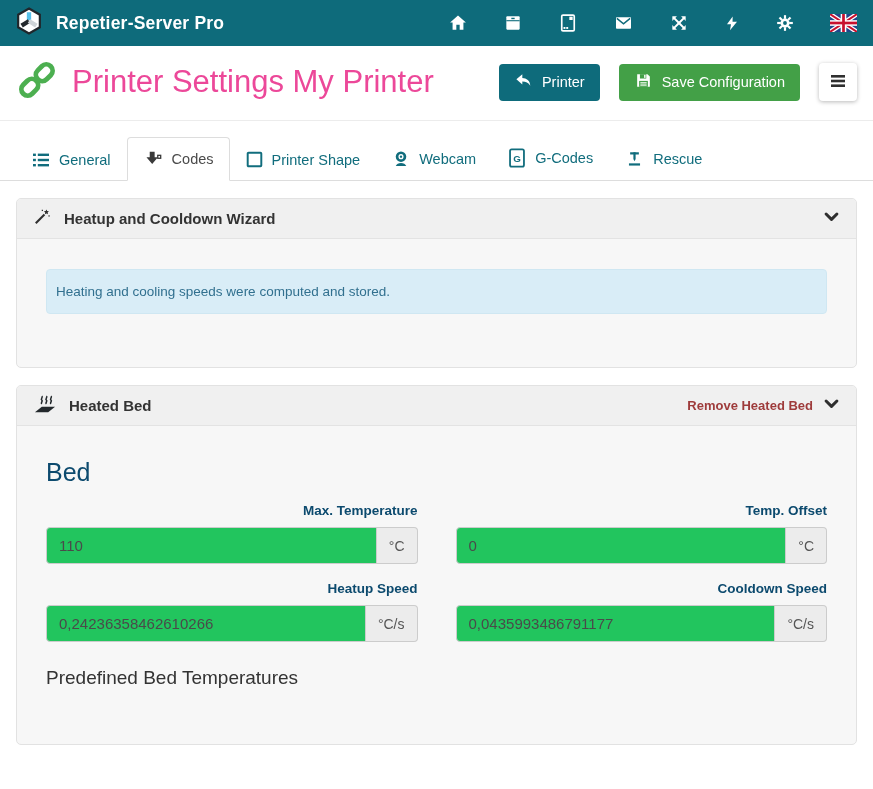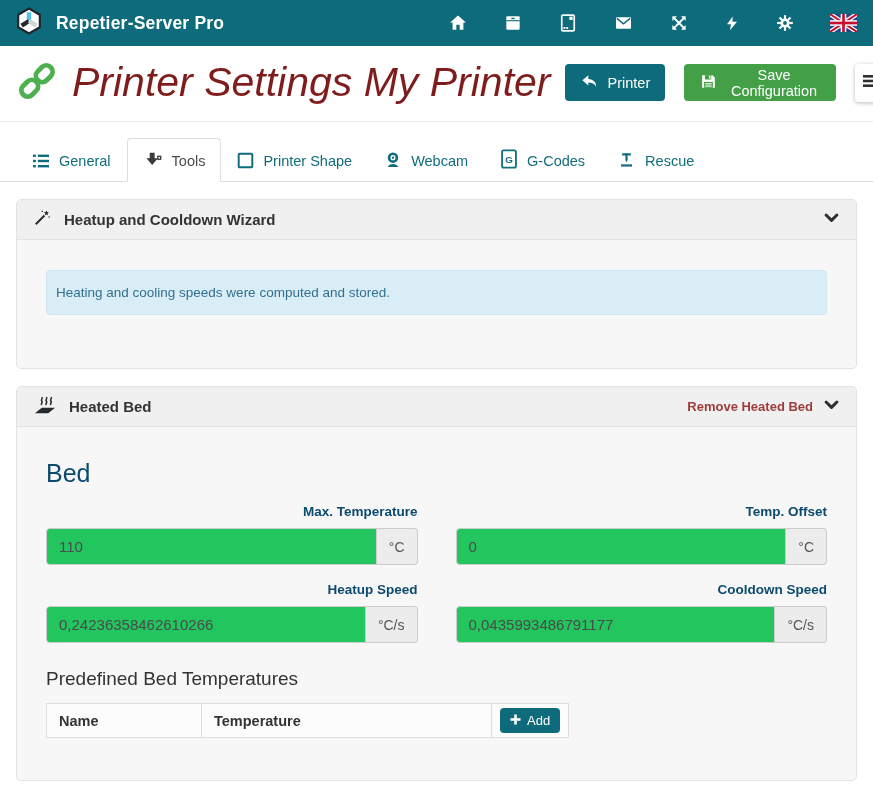--- a/index.html
+++ b/index.html
@@ -8,30 +8,30 @@
 
   
   .navbar { height:46px; background:#0e6b7b; display:flex; align-items:center; padding:0 16px 0 14px; }
   .brand { display:flex; align-items:center; gap:12px; }
   .brand-text { color:#fff; font-size:17.5px; font-weight:700; letter-spacing:.2px; }
   .nav-icons { margin-left:auto; display:flex; align-items:center; gap:35px; }
   .nav-icons svg { display:block; }
 
   
   .page-header { display:flex; align-items:center; gap:14px; padding:13px 16px 15px 16px; border-bottom:1px solid #ececec; }
-  .page-title { font-size:41px; font-weight:500; color:#7f1d1d; white-space:nowrap;font-style:italic; }
+  .page-title { font-size:31px; font-weight:500; color:#ec4899; white-space:nowrap; }
   .header-buttons { margin-left:auto; display:flex; align-items:center; gap:19px; }
   .btn { display:inline-flex; align-items:center; gap:9px; height:37px; padding:0 15px; border:none; border-radius:4px; font-family:inherit; font-size:14.5px; color:#fff; cursor:pointer; }
   .btn-teal { background:#0e6b7b; }
   .btn-green { background:#43a047; }
   .btn-menu { width:38px; height:38px; background:#fff; border:none; border-radius:4px; box-shadow:0 1px 4px rgba(0,0,0,.28); display:inline-flex; align-items:center; justify-content:center; cursor:pointer; }
 
   
   .tabs { display:flex; align-items:flex-end; padding:14px 0 0 16px; border-bottom:1px solid #ddd; }
-  .tab { display:inline-flex; align-items:flex-end; gap:9px; padding:12px 15px; font-size:14.5px; color:#116d7d; cursor:pointer; border:1px solid transparent; margin-bottom:-1px; }
+  .tab { display:inline-flex; align-items:center; gap:9px; padding:12px 15px; font-size:14.5px; color:#116d7d; cursor:pointer; border:1px solid transparent; margin-bottom:-1px; }
   .tab.active { background:#fff; border:1px solid #ddd; border-bottom-color:#fff; border-radius:4px 4px 0 0; color:#4a4a4a; }
   .tab svg { display:block; }
 
   
   .panel { margin:17px 16px 0 16px; border:1px solid #e2e2e2; border-radius:5px; background:#f7f7f7; overflow:hidden; }
   .panel-header { height:40px; display:flex; align-items:center; gap:12px; padding:0 16px; background:#f0f0f0; border-bottom:1px solid #e3e3e3; }
   .panel-title { font-size:15px; font-weight:600; color:#333; }
   .panel-header .spacer { margin-left:auto; display:flex; align-items:center; gap:10px; }
   .remove-link { font-size:13px; color:#9e3b3b; cursor:pointer; text-decoration:none;font-weight:bold; }
 
@@ -201,21 +201,21 @@
       </span>
       <span>General</span>
     </div>
     <div class="tab active">
       <span>
         <svg width="20" height="18" viewBox="0 0 24 22">
           <path d="M8 2 h6 v7 h4 l-7 8 -7-8 h4 z" fill="#3a3a3a"></path>
           <rect x="17.8" y="6.5" width="3.6" height="3.6" fill="none" stroke="#3a3a3a" stroke-width="1.6"></rect>
         </svg>
       </span>
-      <span>Tools</span>
+      <span>Codes</span>
     </div>
     <div class="tab">
       <span>
         <svg width="17" height="17" viewBox="0 0 20 20">
             <rect x="2" y="2" width="16" height="16" rx="1" fill="none" stroke="#116d7d" stroke-width="2.3"></rect>
           </svg>
       </span>
       <span>Printer Shape</span>
     </div>
     <div class="tab">
@@ -327,36 +327,16 @@
           <label class="field-label">Cooldown Speed</label>
           <div class="input-group">
             <input type="text" value="0,0435993486791177" style="">
             <span class="input-addon">°C/s</span>
           </div>
         </div>
       </div>
 
       <h3 class="predef-heading">Predefined Bed Temperatures</h3>
 
-      <table class="pbt-table">
-        <thead>
-          <tr>
-            <th class="th-name">Name</th>
-            <th class="th-temp">Temperature</th>
-            <th class="th-action">
-              <button class="btn-add">
-                <span>
-                  <svg width="11" height="11" viewBox="0 0 12 12">
-                      <rect x="4.6" y="0.5" width="2.8" height="11" fill="#fff"></rect>
-                      <rect x="0.5" y="4.6" width="11" height="2.8" fill="#fff"></rect>
-                    </svg>
-                </span>
-                <span>Add</span>
-              </button>
-            </th>
-          </tr>
-        </thead>
-        <tbody></tbody>
-      </table>
     </div>
   </div>
 
 </div>
 
 </body></html>

